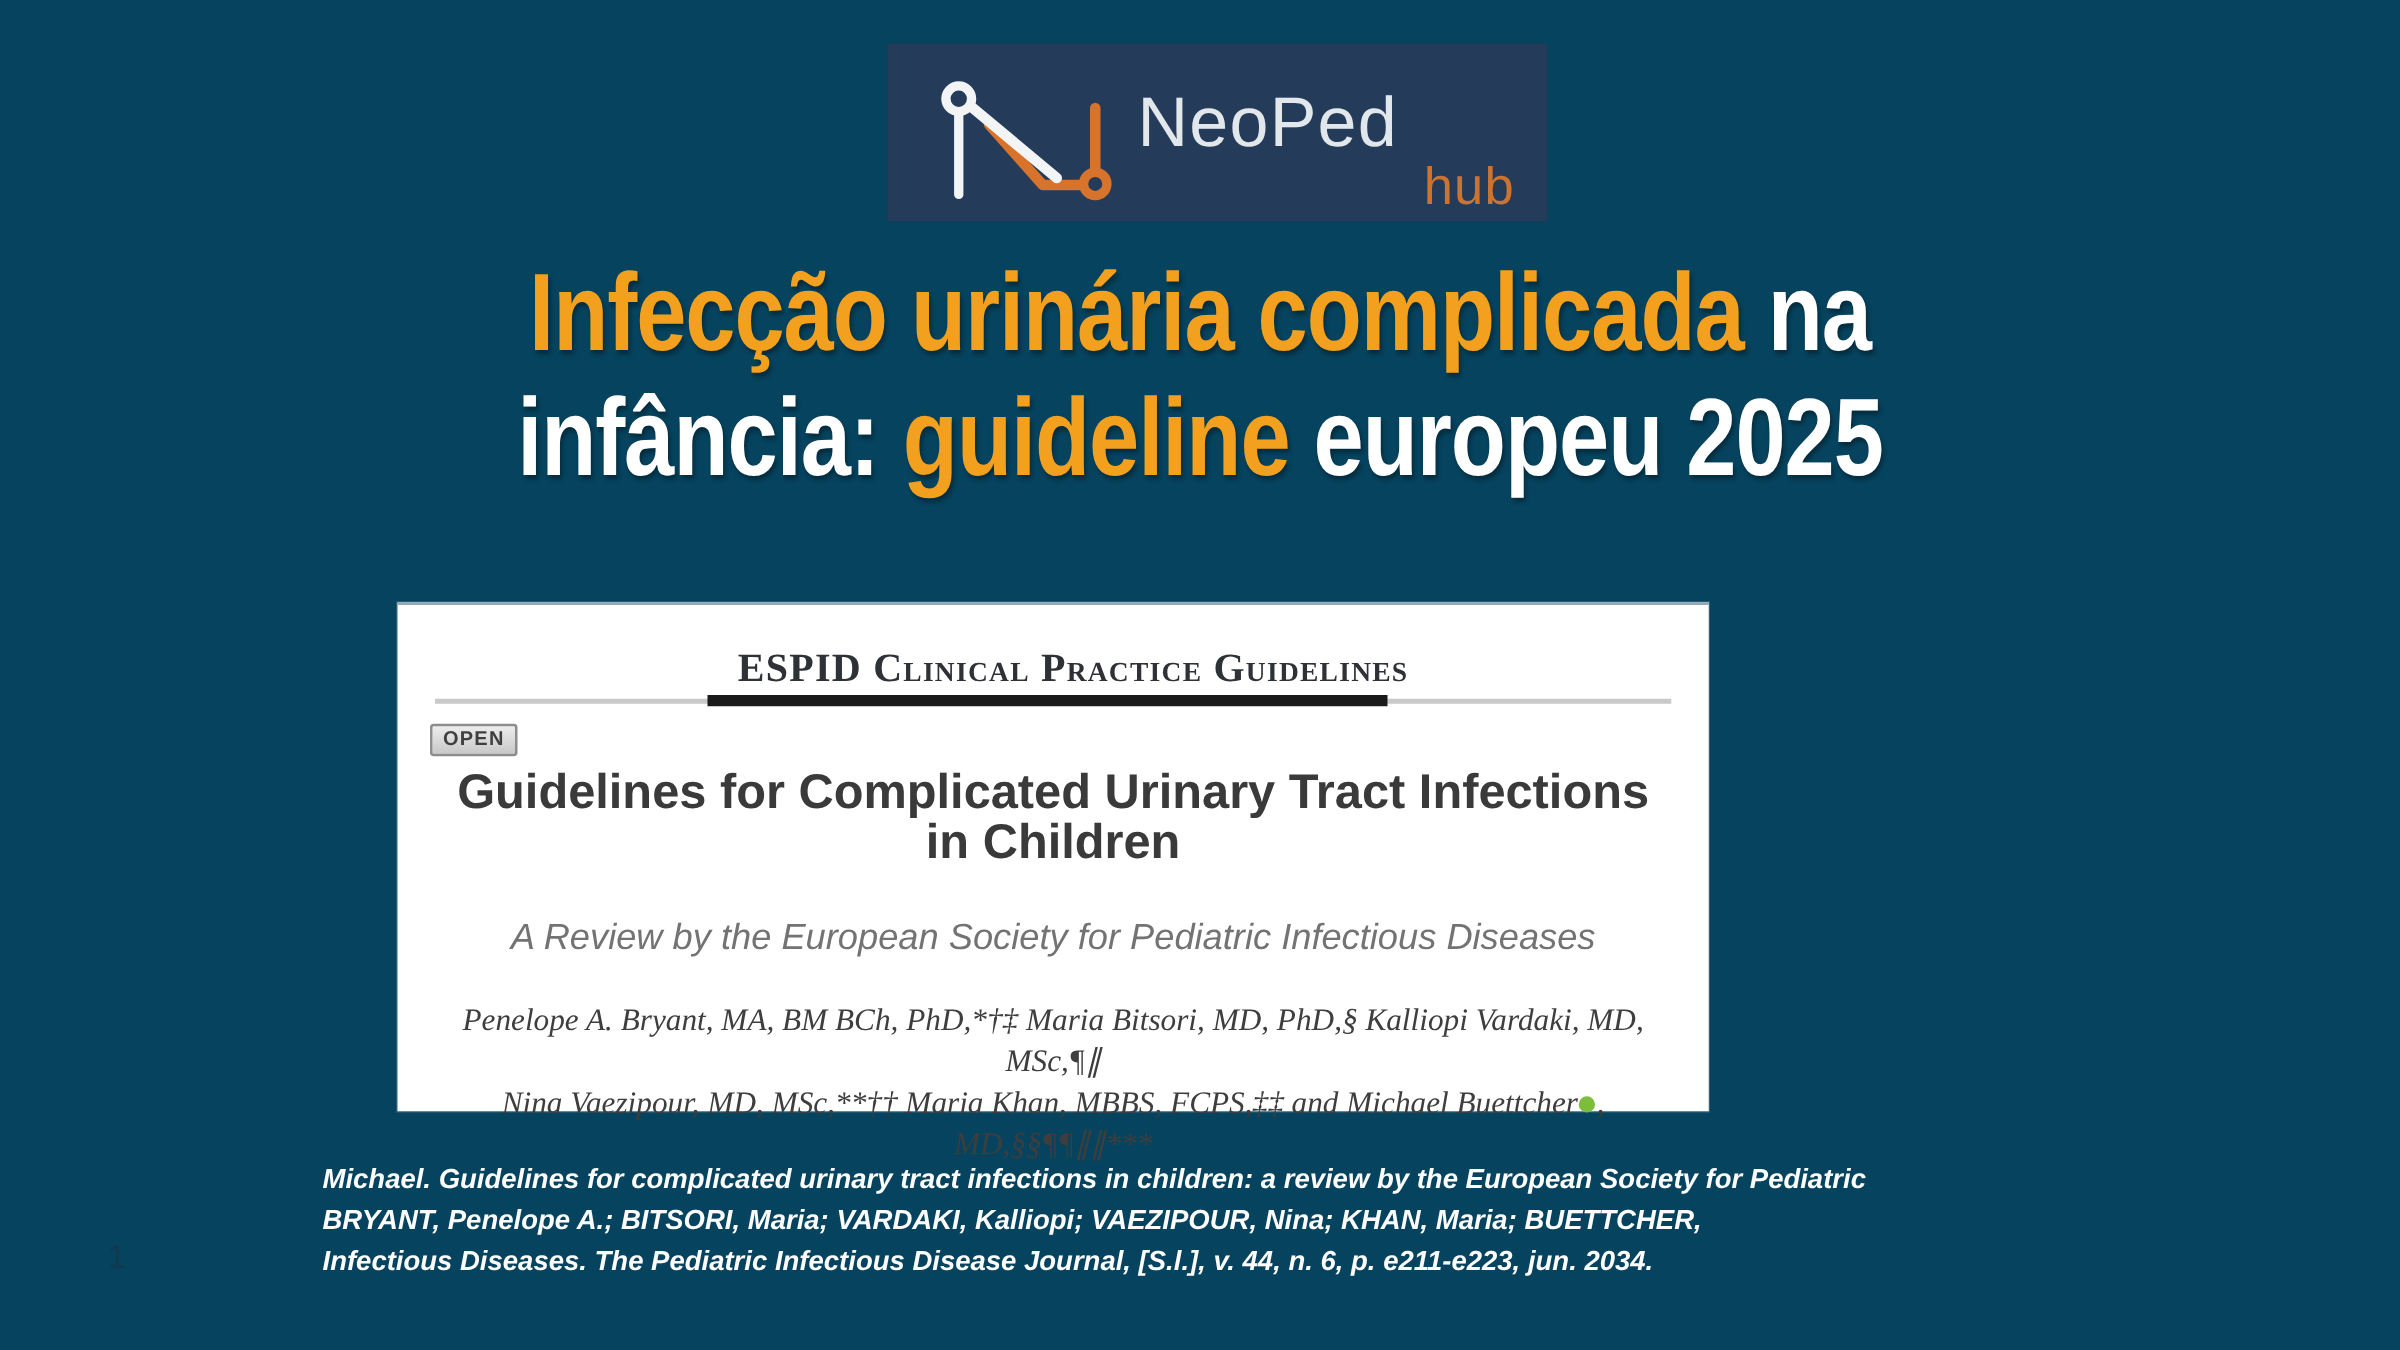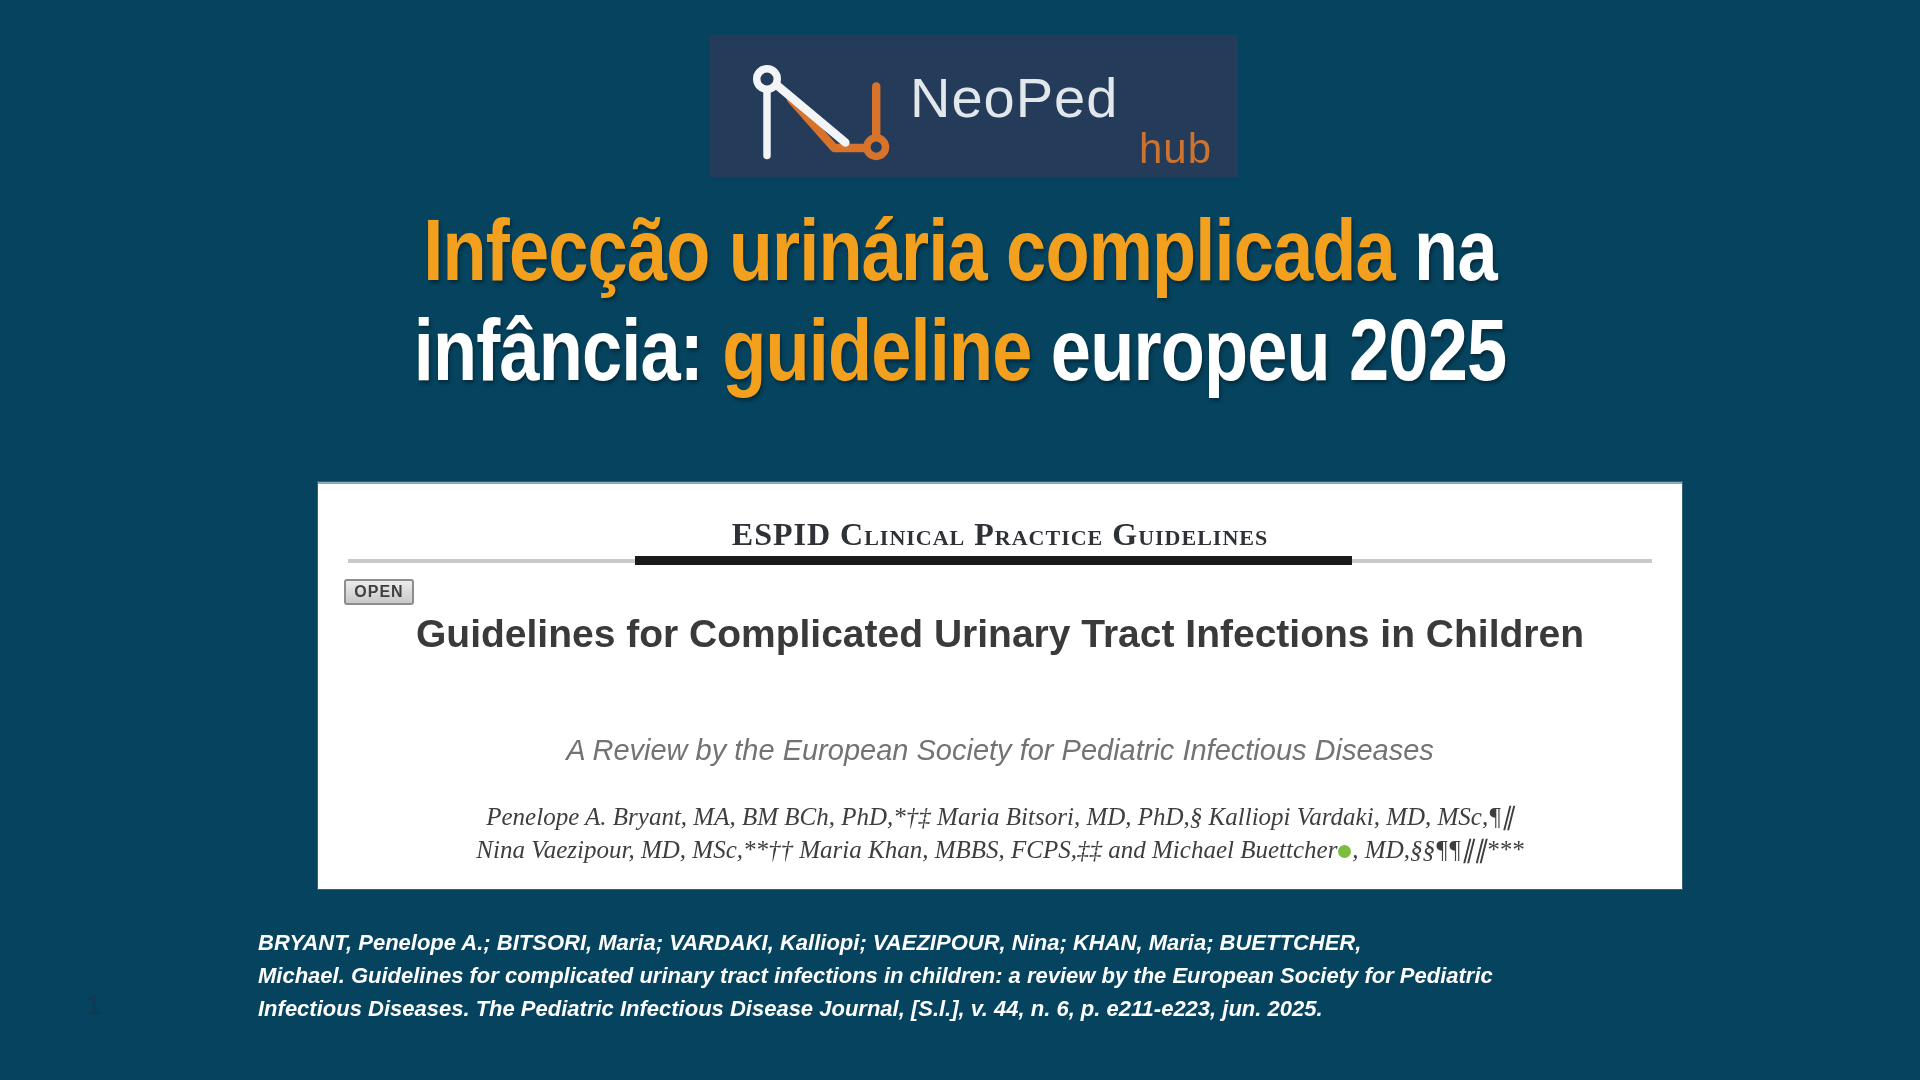--- a/index.html
+++ b/index.html
@@ -29,23 +29,24 @@
     text-align:center;font-weight:700;font-size:88px;line-height:100px;
     transform:scaleX(0.82);transform-origin:50% 0;
     letter-spacing:-1px;
     text-shadow:2px 3px 4px rgba(0,0,0,0.35);
   }
   .t-orange{color:#f2a01d;}
   .t-white{color:#ffffff;}
 
   
   .article-card{
-    position:absolute;left:318px;top:482px;width:1364px;height:405px;
+    position:absolute;left:318px;top:482px;width:1017px;height:405px;
     background:#ffffff;border-top:2px solid #93a9b8;
     box-shadow:0 0 0 1px rgba(140,160,175,0.35);
+    padding-left:32px;
   }
   .series-header{
     margin-top:32px;text-align:center;
     font-family:"Liberation Serif",serif;font-variant:small-caps;
     font-size:32px;font-weight:600;color:#2e3237;letter-spacing:1px;
   }
   .rule-wrap{position:absolute;left:30px;right:30px;top:72px;height:10px;}
   .rule-gray{position:absolute;left:0;right:0;top:3px;height:4px;background:#c9c9c9;}
   .rule-black{position:absolute;left:22%;width:55%;top:0;height:9px;background:#1a1a1a;}
   .open-badge{
@@ -124,20 +125,20 @@
 
     <div class="article-subtitle">A Review by the European Society for Pediatric Infectious Diseases</div>
 
     <div class="authors">
       <span>Penelope A. Bryant, MA, BM BCh, PhD,*†‡ Maria Bitsori, MD, PhD,§ Kalliopi Vardaki, MD, MSc,¶∥</span><br>
       <span>Nina Vaezipour, MD, MSc,**†† Maria Khan, MBBS, FCPS,‡‡ and Michael Buettcher</span><span class="orcid-dot"></span><span>, MD,§§¶¶∥∥***</span>
     </div>
   </div>
 
   <div class="citation">
+    <div>Michael. Guidelines for complicated urinary tract infections in children: a review by the European Society for Pediatric</div>
     <div>BRYANT, Penelope A.; BITSORI, Maria; VARDAKI, Kalliopi; VAEZIPOUR, Nina; KHAN, Maria; BUETTCHER,</div>
-    <div>Michael. Guidelines for complicated urinary tract infections in children: a review by the European Society for Pediatric</div>
-    <div>Infectious Diseases. The Pediatric Infectious Disease Journal, [S.l.], v. 44, n. 6, p. e211-e223, jun. 2025.</div>
+    <div>Infectious Diseases. The Pediatric Infectious Disease Journal, [S.l.], v. 44, n. 6, p. e211-e223, jun. 2034.</div>
   </div>
 
   <div class="page-number">1</div>
 
 </div>
 
 </body></html>

